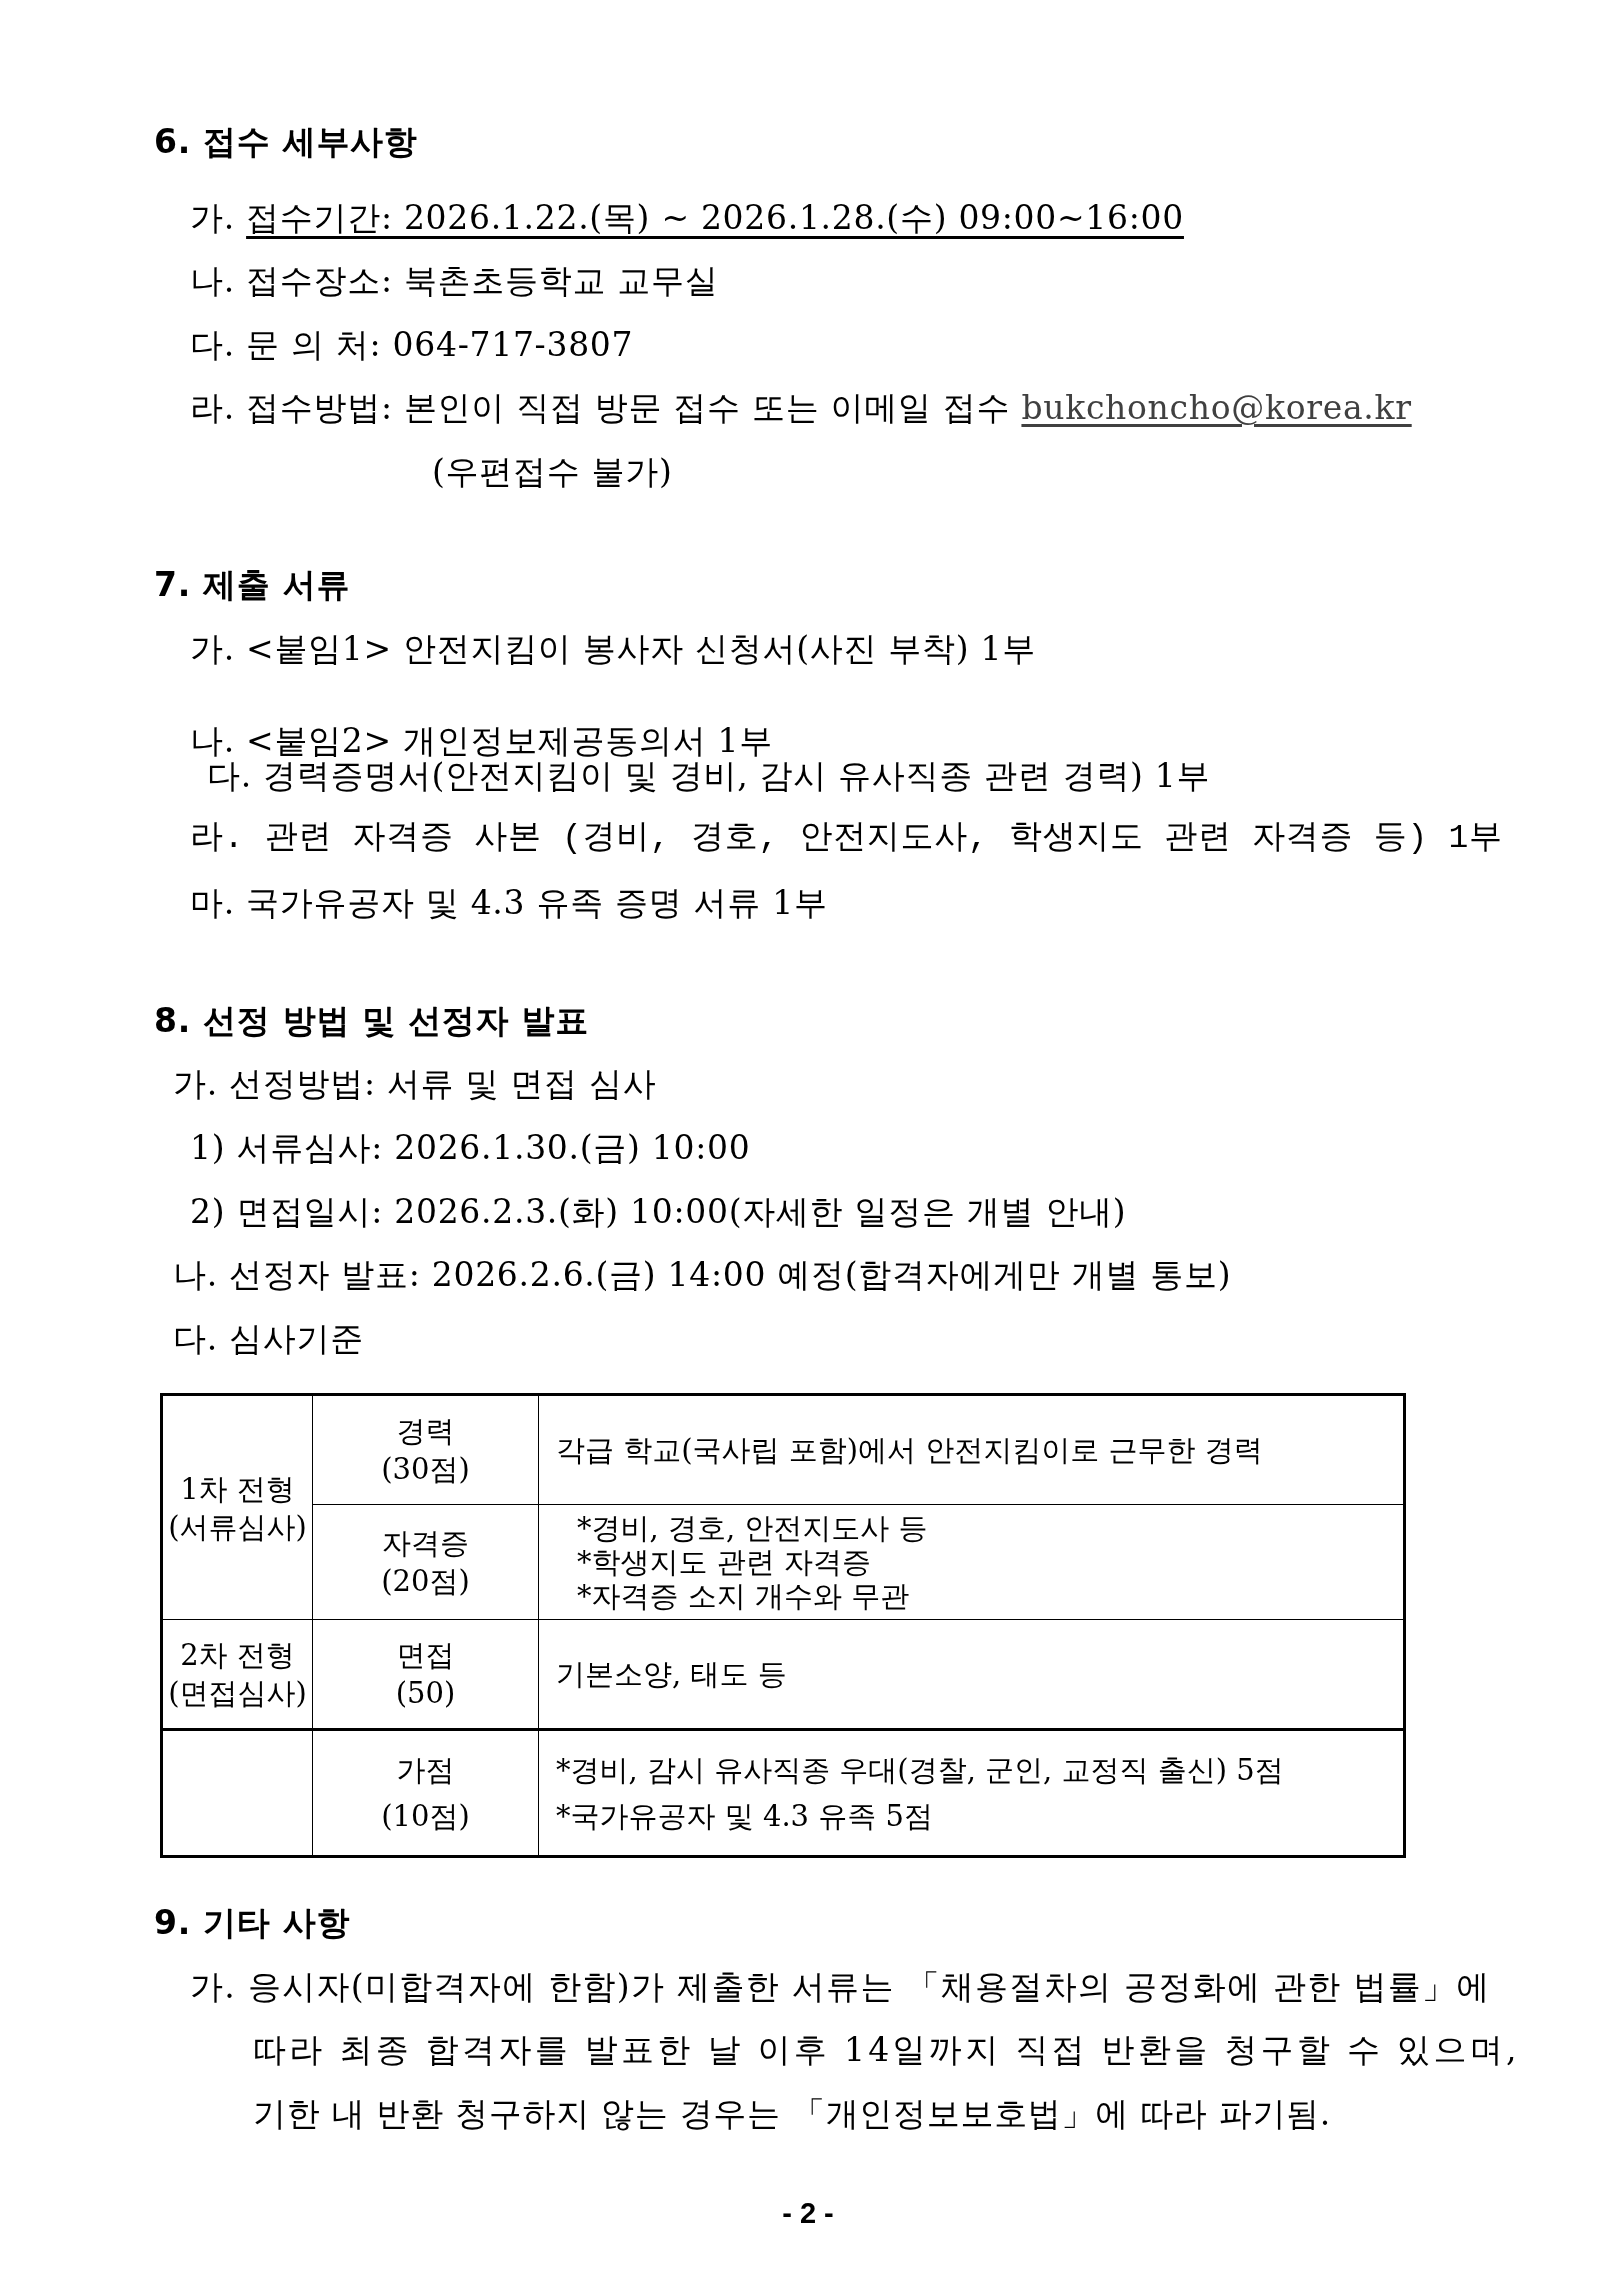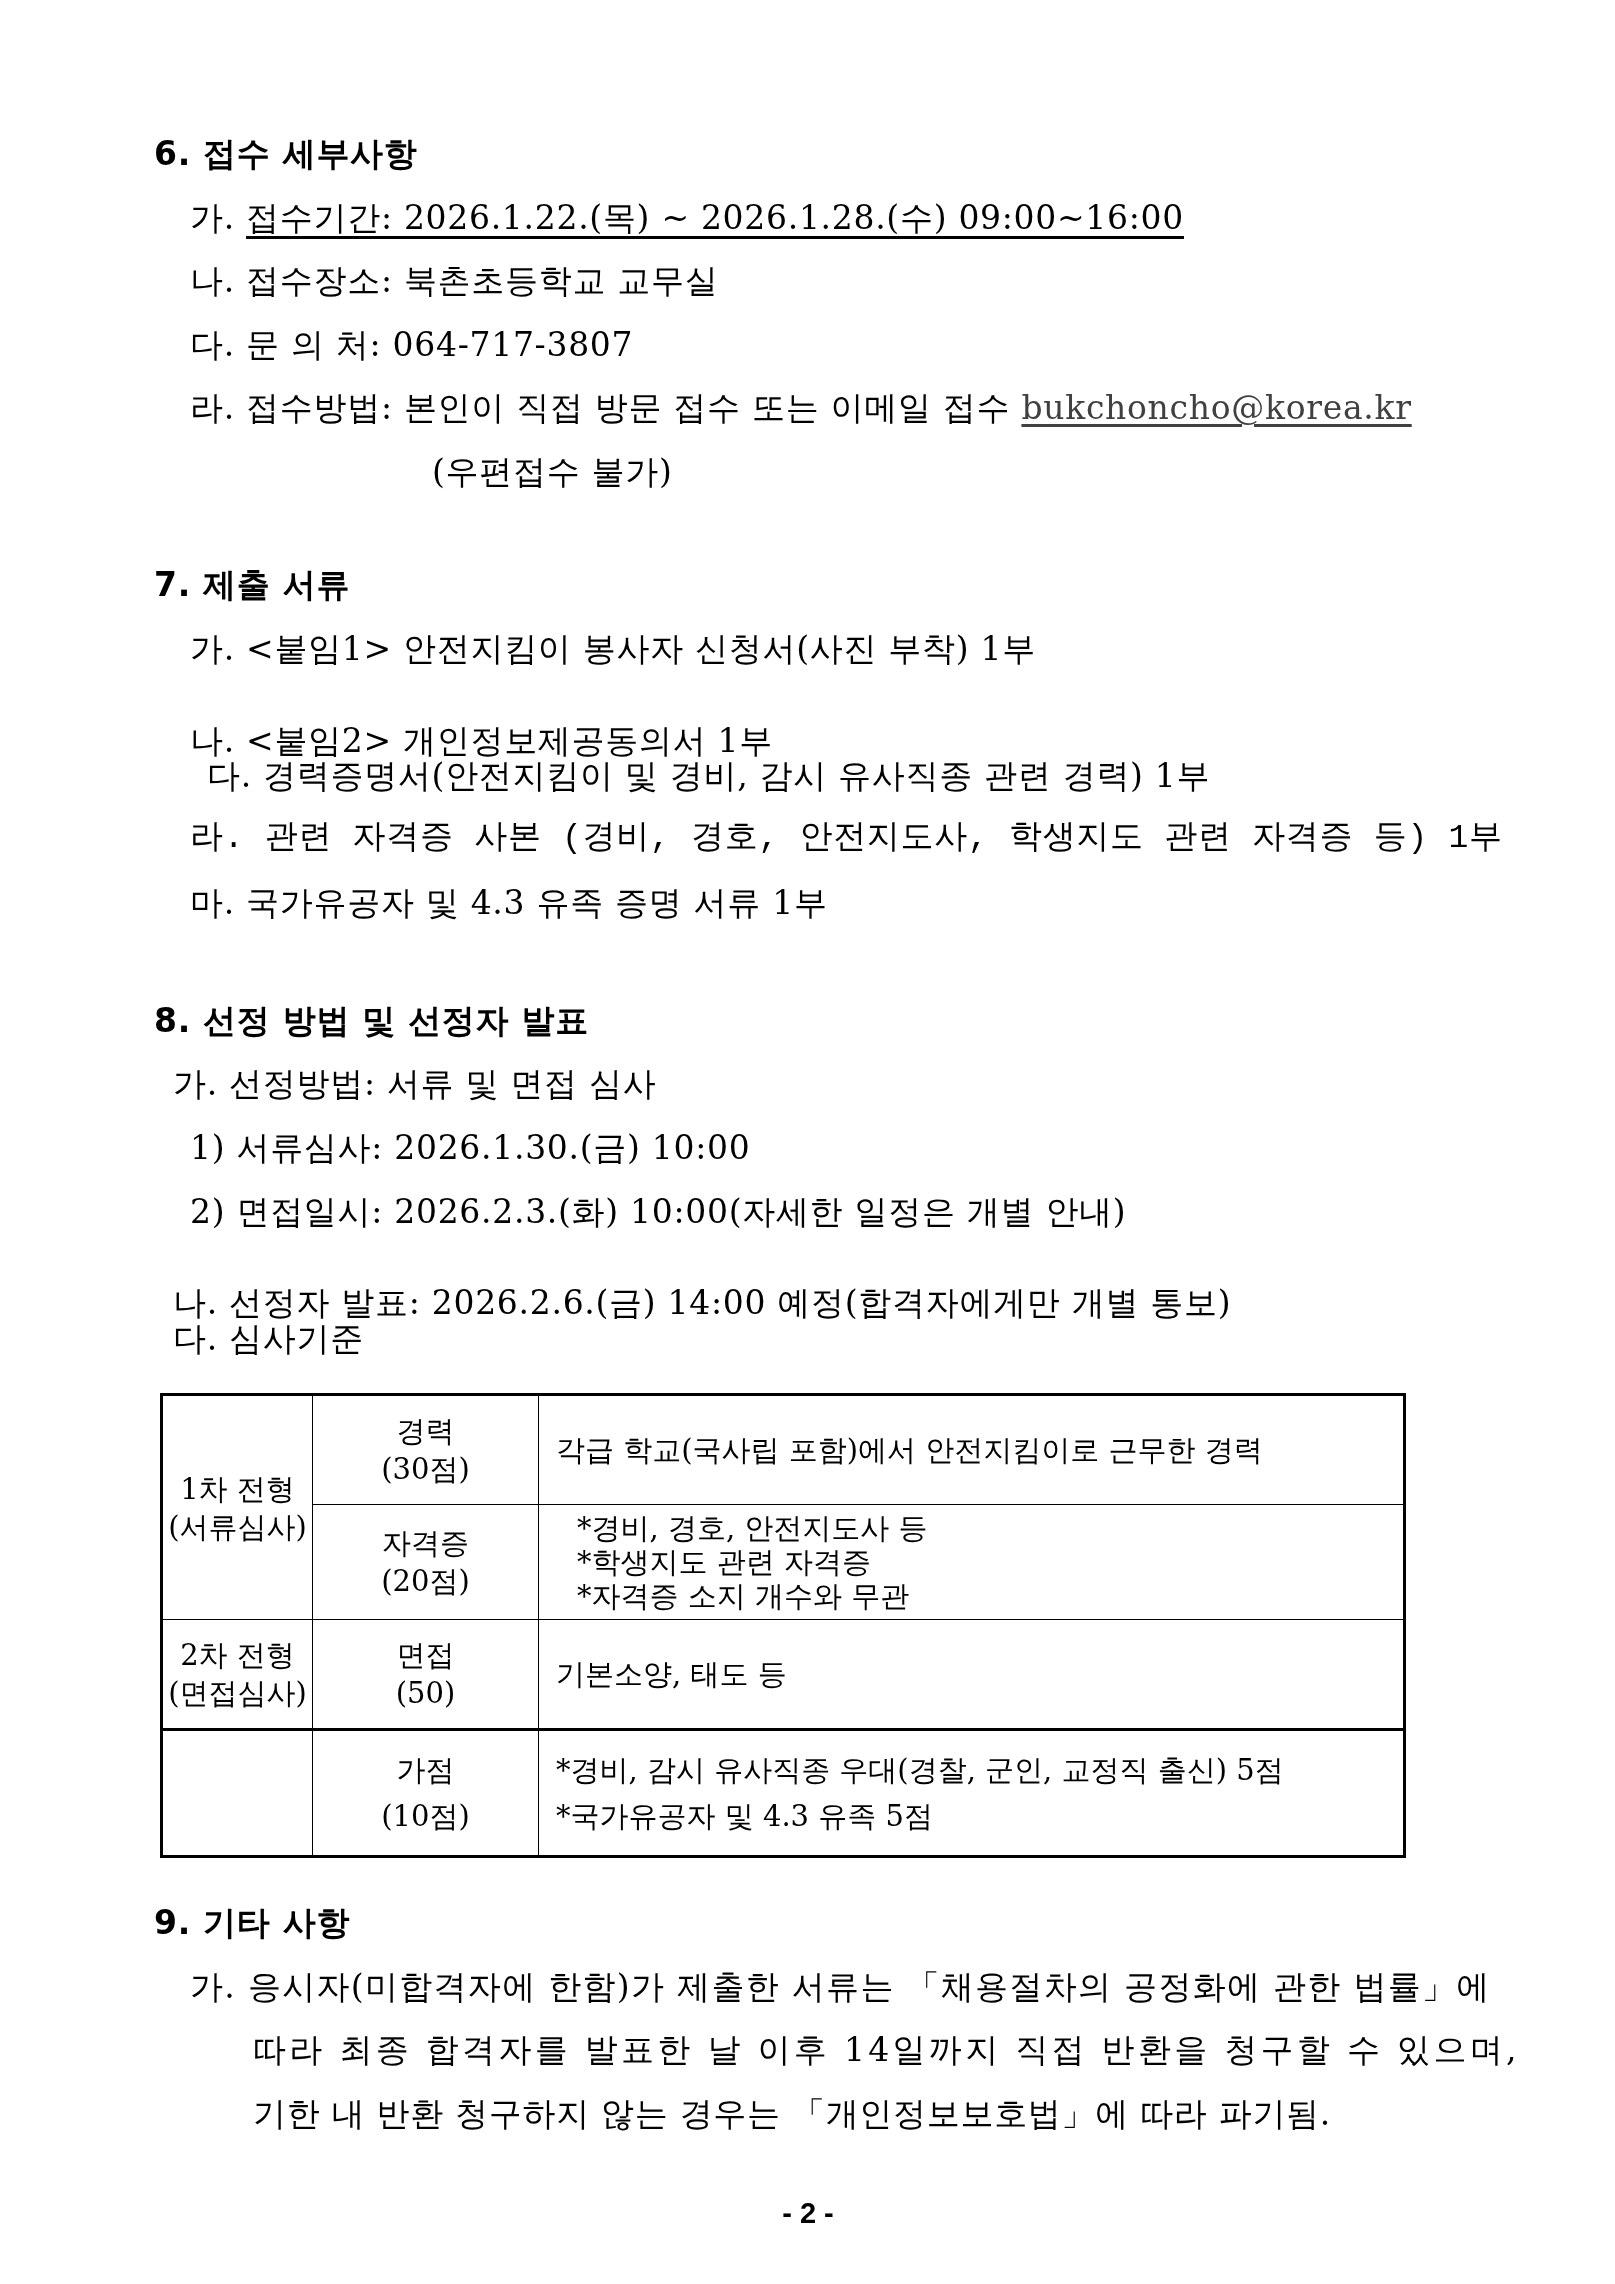--- a/index.html
+++ b/index.html
@@ -15,21 +15,21 @@
   table.crit { border:3.9px solid #000; }
   table.crit td.c1 { width:149px; text-align:center; padding:0; }
   table.crit td.c2 { width:193px; text-align:center; padding:16px; }
   table.crit tr.thick td { border-top:3.9px solid #000; }
   .pageno { position:absolute; left:0; width:1616px; top:2197px; text-align:center;
             font-family:"Liberation Sans","DejaVu Sans",sans-serif; font-weight:bold; font-size:29px; }
 </style>
 </head>
 <body>
 
-<div class="line h" style="left:154px; top:134px;">6. 접수 세부사항</div>
+<div class="line h" style="left:154px; top:122px;">6. 접수 세부사항</div>
 <div class="line" style="left:190px; top:198px;">
   <span>가.</span>
   <span class="u">접수기간:   2026.1.22.(목)  ~ 2026.1.28.(수) 09:00~16:00</span>
 </div>
 <div class="line" style="left:190px; top:261px;">나. 접수장소: 북촌초등학교 교무실</div>
 <div class="line" style="left:190px; top:325px;">다. 문 의 처: 064-717-3807</div>
 <div class="line" style="left:190px; top:388px;">
   <span>라. 접수방법: 본인이 직접 방문 접수 또는 이메일 접수</span>
   <a class="email">bukchoncho@korea.kr</a>
 </div>
@@ -39,21 +39,21 @@
 <div class="line" style="left:190px; top:629px;">가. &lt;붙임1&gt; 안전지킴이 봉사자 신청서(사진 부착) 1부</div>
 <div class="line" style="left:190px; top:692px;margin-top:29px;">나. &lt;붙임2&gt; 개인정보제공동의서 1부</div>
 <div class="line" style="left:207px; top:756px;">다. 경력증명서(안전지킴이 및 경비, 감시 유사직종 관련 경력) 1부</div>
 <div class="line" style="left:190px; top:819px;font-family:Liberation Mono, monospace;">라. 관련 자격증 사본 (경비, 경호, 안전지도사, 학생지도 관련 자격증 등) 1부</div>
 <div class="line" style="left:190px; top:883px;">마. 국가유공자 및 4.3 유족 증명 서류 1부</div>
 
 <div class="line h" style="left:154px; top:1001px;">8. 선정 방법 및 선정자 발표</div>
 <div class="line" style="left:173px; top:1064px;">가. 선정방법: 서류 및 면접 심사</div>
 <div class="line" style="left:190px; top:1128px;">1) 서류심사: 2026.1.30.(금) 10:00</div>
 <div class="line" style="left:190px; top:1192px;">2) 면접일시: 2026.2.3.(화) 10:00(자세한 일정은 개별 안내)</div>
-<div class="line" style="left:173px; top:1255px;margin-top:28px;">나. 선정자 발표: 2026.2.6.(금) 14:00 예정(합격자에게만 개별 통보)</div>
+<div class="line" style="left:173px; top:1255px;">나. 선정자 발표: 2026.2.6.(금) 14:00 예정(합격자에게만 개별 통보)</div>
 <div class="line" style="left:173px; top:1319px;">다. 심사기준</div>
 
 <table class="crit">
   <tbody>
       <tr style="height:93px;">
     <td class="c1" rowspan="2">
       <div>1차 전형</div>
       <div>(서류심사)</div>
     </td>
     <td class="c2">

